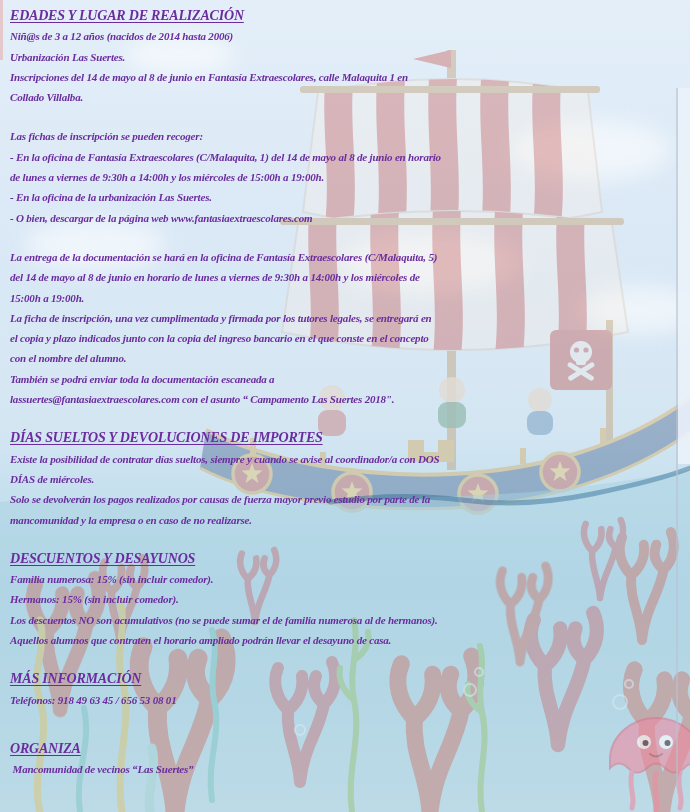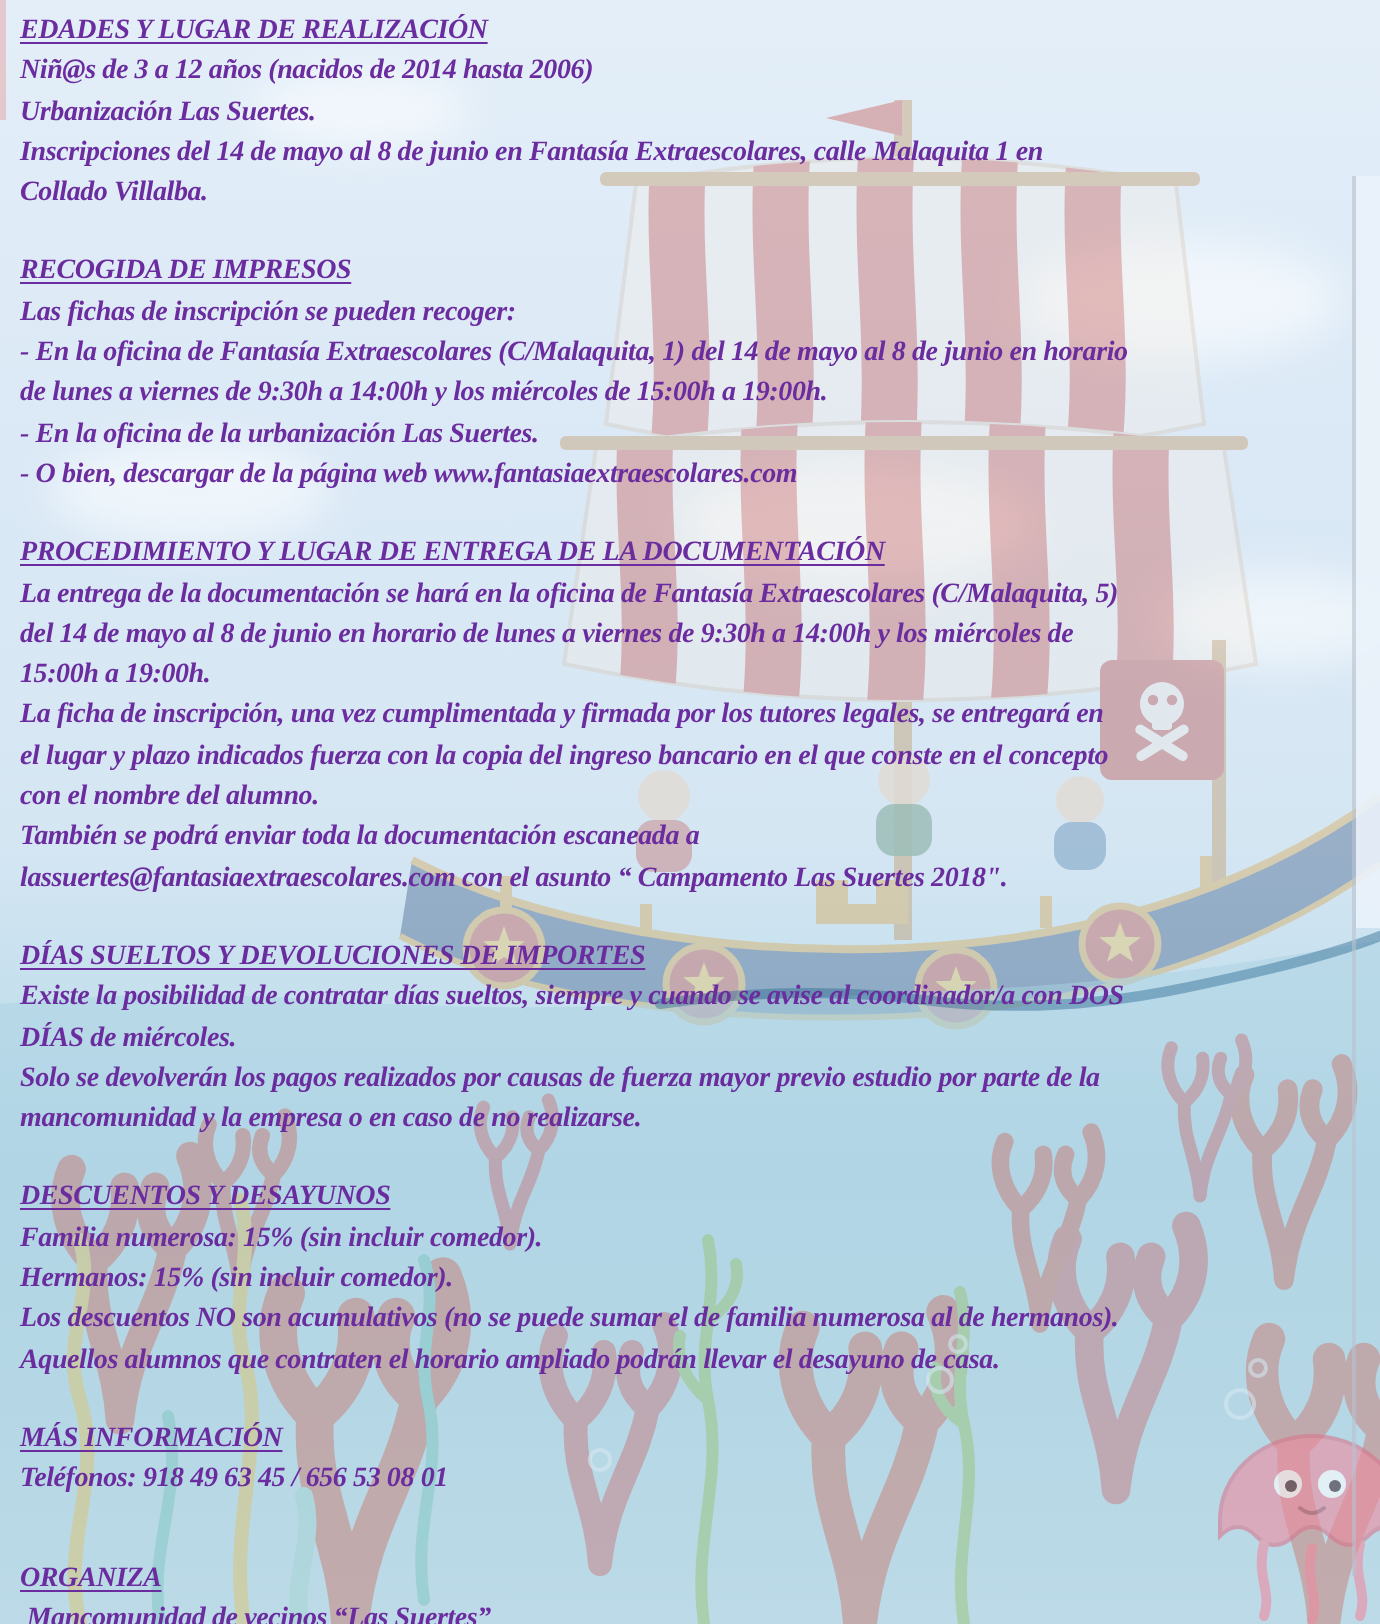--- a/index.html
+++ b/index.html
@@ -17,21 +17,21 @@
     font-weight:bold;font-style:italic;
   }
   .sec{margin:0 0 19px 0;}
   .sec:last-child{margin-bottom:0;margin-top:29px;}
   .hd{
     margin:0;font-size:14px;line-height:20.3px;letter-spacing:-0.2px;
     font-weight:bold;font-style:italic;
     text-decoration:underline;text-underline-offset:2px;
   }
   .ln{
-    font-size:14px;line-height:20.3px;letter-spacing:-0.2px;
+    font-size:11px;line-height:20.3px;letter-spacing:-0.2px;
     white-space:pre-wrap;
   }
 </style>
 </head>
 <body>
 
 <div class="page" style="--text-purple: #6A2C9E;">
 
   <svg class="bg" viewBox="0 0 690 812" aria-hidden="true">
     <defs>
@@ -187,34 +187,32 @@
 
   <main class="content">
       <section class="sec">
         <h2 class="hd">EDADES Y LUGAR DE REALIZACIÓN</h2>
         <div class="ln">Niñ@s de 3 a 12 años (nacidos de 2014 hasta 2006)</div>
         <div class="ln">Urbanización Las Suertes.</div>
         <div class="ln">Inscripciones del 14 de mayo al 8 de junio en Fantasía Extraescolares, calle Malaquita 1 en</div>
         <div class="ln">Collado Villalba.</div>
       </section>
       <section class="sec">
-        <h2 class="hd">RECOGIDA DE IMPRESOS</h2>
         <div class="ln">Las fichas de inscripción se pueden recoger:</div>
         <div class="ln">- En la oficina de Fantasía Extraescolares (C/Malaquita, 1) del 14 de mayo al 8 de junio en horario</div>
         <div class="ln">de lunes a viernes de 9:30h a 14:00h y los miércoles de 15:00h a 19:00h.</div>
         <div class="ln">- En la oficina de la urbanización Las Suertes.</div>
         <div class="ln">- O bien, descargar de la página web www.fantasiaextraescolares.com</div>
       </section>
       <section class="sec">
-        <h2 class="hd">PROCEDIMIENTO Y LUGAR DE ENTREGA DE LA DOCUMENTACIÓN</h2>
         <div class="ln">La entrega de la documentación se hará en la oficina de Fantasía Extraescolares (C/Malaquita, 5)</div>
         <div class="ln">del 14 de mayo al 8 de junio en horario de lunes a viernes de 9:30h a 14:00h y los miércoles de</div>
         <div class="ln">15:00h a 19:00h.</div>
         <div class="ln">La ficha de inscripción, una vez cumplimentada y firmada por los tutores legales, se entregará en</div>
-        <div class="ln">el lugar y plazo indicados fuerza con la copia del ingreso bancario en el que conste en el concepto</div>
+        <div class="ln">el copia y plazo indicados junto con la copia del ingreso bancario en el que conste en el concepto</div>
         <div class="ln">con el nombre del alumno.</div>
         <div class="ln">También se podrá enviar toda la documentación escaneada a</div>
         <div class="ln">lassuertes@fantasiaextraescolares.com con el asunto “ Campamento Las Suertes 2018".</div>
       </section>
       <section class="sec">
         <h2 class="hd">DÍAS SUELTOS Y DEVOLUCIONES DE IMPORTES</h2>
         <div class="ln">Existe la posibilidad de contratar días sueltos, siempre y cuando se avise al coordinador/a con DOS</div>
         <div class="ln">DÍAS de miércoles.</div>
         <div class="ln">Solo se devolverán los pagos realizados por causas de fuerza mayor previo estudio por parte de la</div>
         <div class="ln">mancomunidad y la empresa o en caso de no realizarse.</div>

